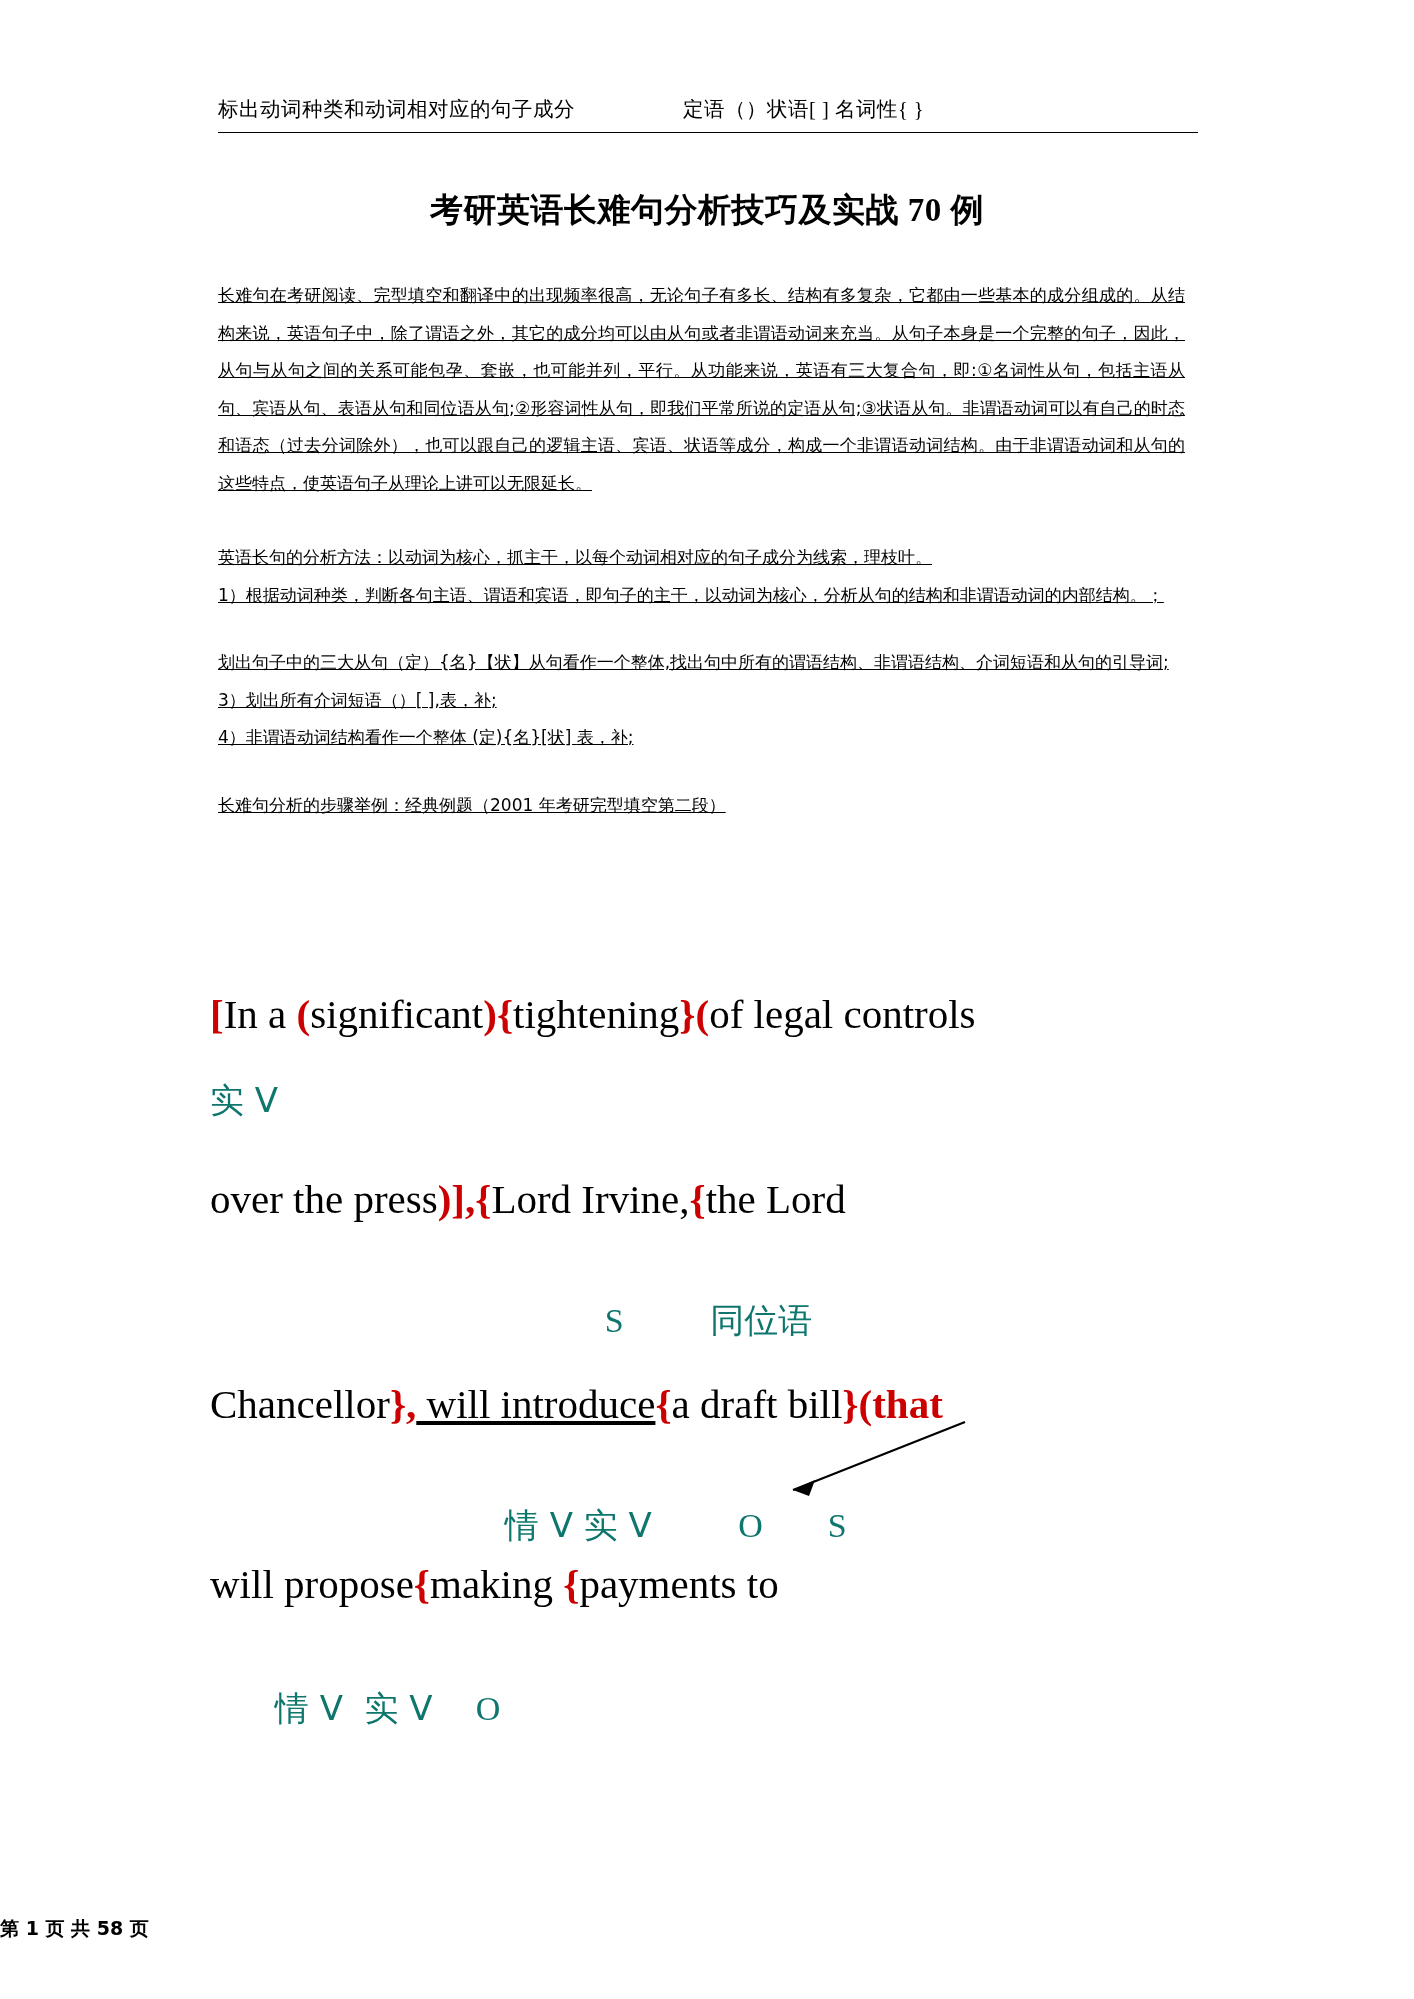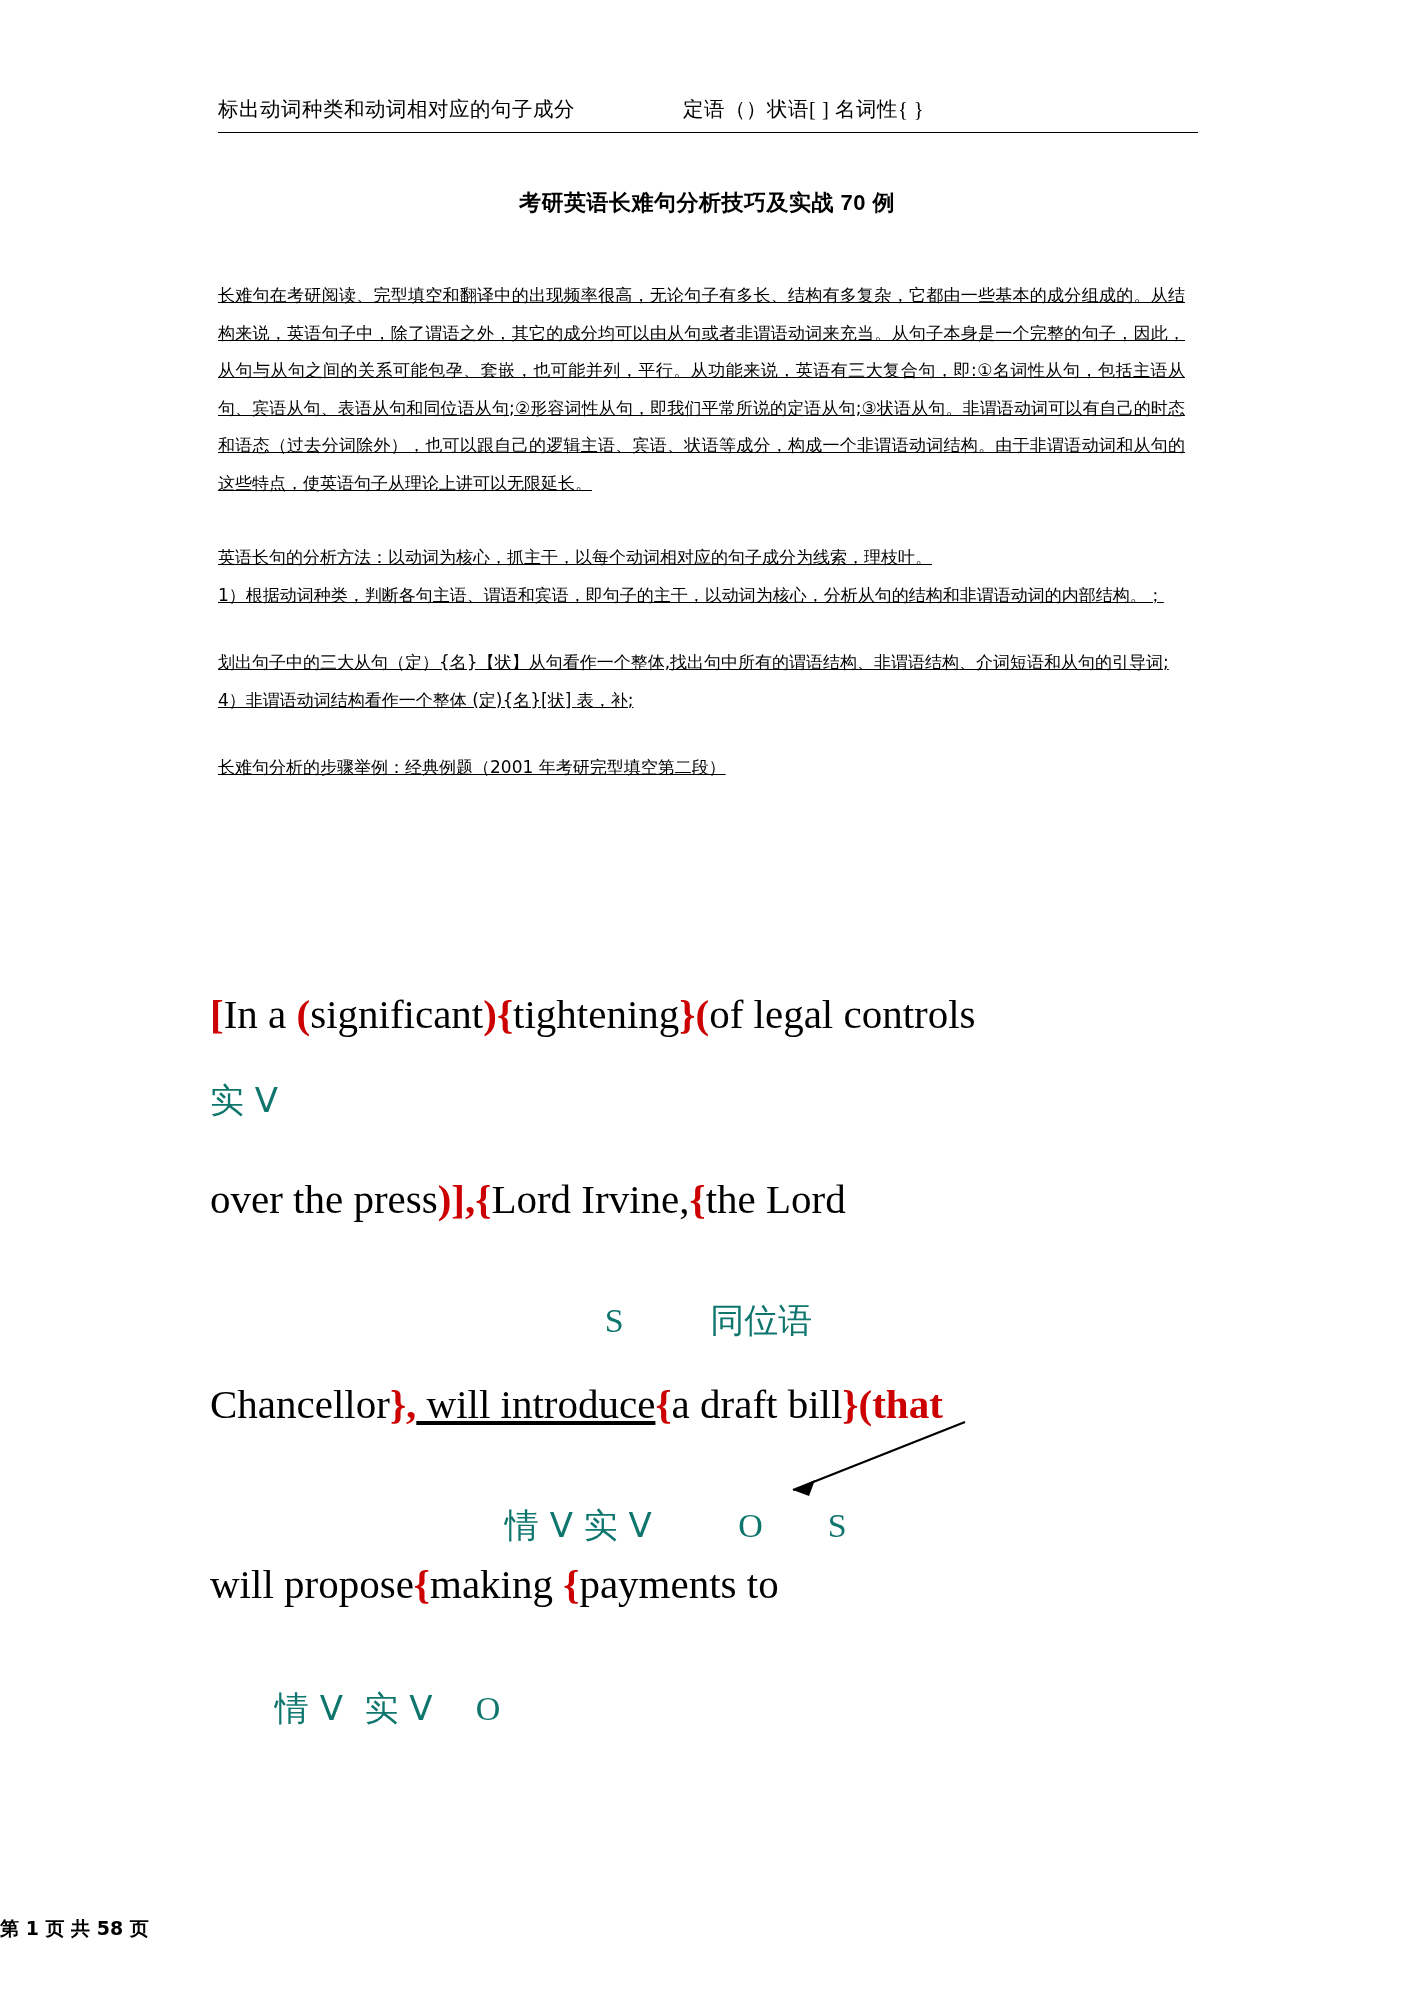--- a/index.html
+++ b/index.html
@@ -49,23 +49,23 @@
     width: 980px;
     border-bottom: 1.6px solid #000;
   }
   
   .doc-title {
     position: absolute;
     top: 188px;
     left: 0;
     width: 1414px;
     text-align: center;
-    font-family: Liberation Sans, sans-serif;
+    font-family: Liberation Serif, serif;
     font-weight: bold;
-    font-size: 22px;
+    font-size: 33px;
     letter-spacing: 0.5px;
   }
   
   .content {
     position: absolute;
     top: 277px;
     left: 218px;
     width: 975px;
   }
   .para {
@@ -150,20 +150,23 @@
   <div class="doc-title">考研英语长难句分析技巧及实战 70 例</div>
 
   <div class="content">
     <p class="para">长难句在考研阅读、完型填空和翻译中的出现频率很高，无论句子有多长、结构有多复杂，它都由一些基本的成分组成的。从结构来说，英语句子中，除了谓语之外，其它的成分均可以由从句或者非谓语动词来充当。从句子本身是一个完整的句子，因此，从句与从句之间的关系可能包孕、套嵌，也可能并列，平行。从功能来说，英语有三大复合句，即:①名词性从句，包括主语从句、宾语从句、表语从句和同位语从句;②形容词性从句，即我们平常所说的定语从句;③状语从句。非谓语动词可以有自己的时态和语态（过去分词除外），也可以跟自己的逻辑主语、宾语、状语等成分，构成一个非谓语动词结构。由于非谓语动词和从句的这些特点，使英语句子从理论上讲可以无限延长。</p>
     <div class="gap-lg"></div>
     <p class="para"> 英语长句的分析方法：以动词为核心，抓主干，以每个动词相对应的句子成分为线索，理枝叶。</p>
     <p class="para">1）根据动词种类，判断各句主语、谓语和宾语，即句子的主干，以动词为核心，分析从句的结构和非谓语动词的内部结构。；</p>
     <div class="gap-md"></div>
     <p class="para">划出句子中的三大从句（定）{名}【状】从句看作一个整体,找出句中所有的谓语结构、非谓语结构、介词短语和从句的引导词;</p>
     <p class="para">
+      <span>3）划出所有介词短语（）[ ],</span><span class="underline">表</span><span>，</span><span class="underline">补</span><span>;</span>
+    </p>
+    <p class="para">
       <span>4）非谓语动词结构看作一个整体 (定){名}[状] </span><span class="underline">表</span><span>，</span><span class="underline">补</span><span>;</span>
     </p>
     <div class="gap-md"></div>
     <p class="para">长难句分析的步骤举例：经典例题（2001 年考研完型填空第二段）</p>
   </div>
 
   <div class="example">
 
     <div class="row r1 big-line">
       <span class="red-b">[</span><span>In a </span><span class="red-b">(</span><span>significant</span><span class="red-b">){</span><span>tightening</span><span class="red-b">}(</span><span>of legal controls</span>

